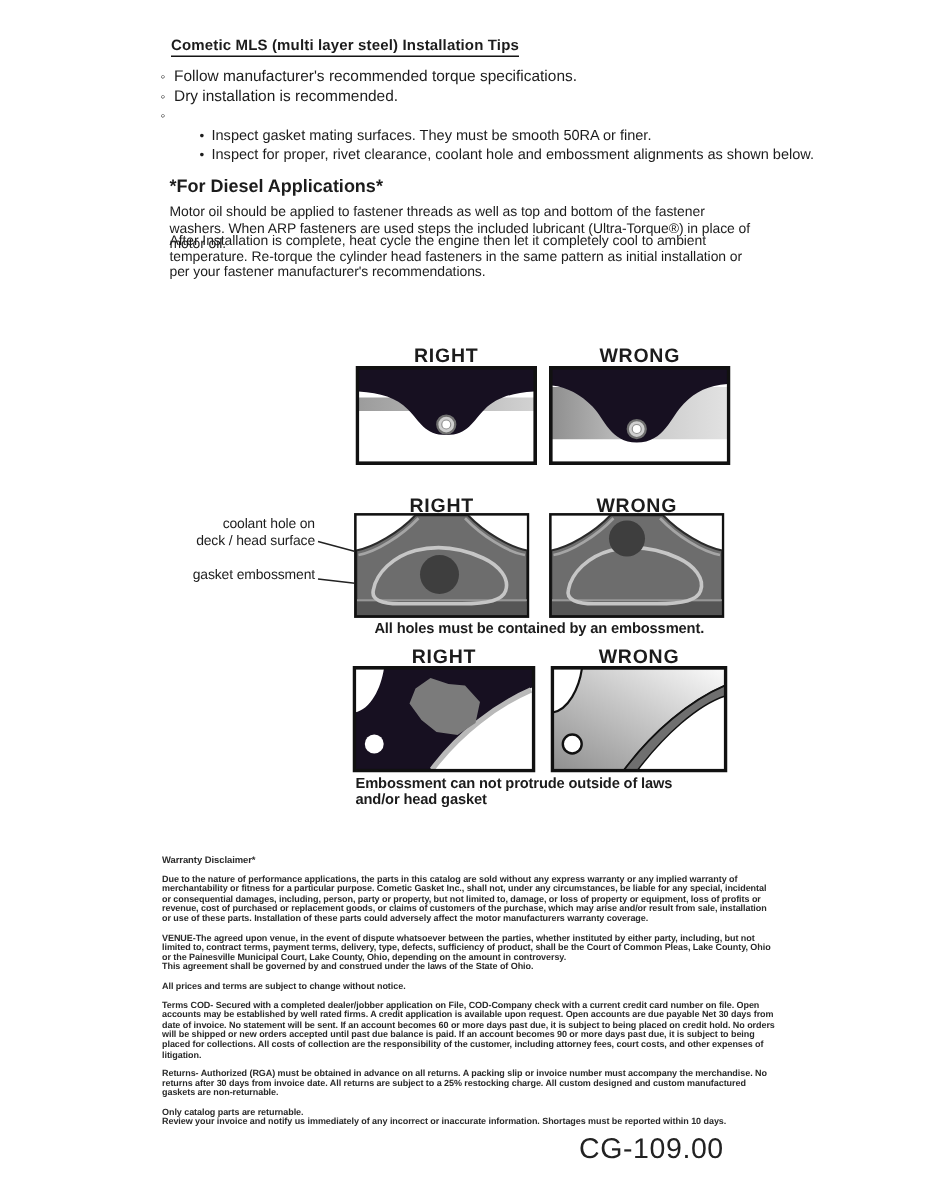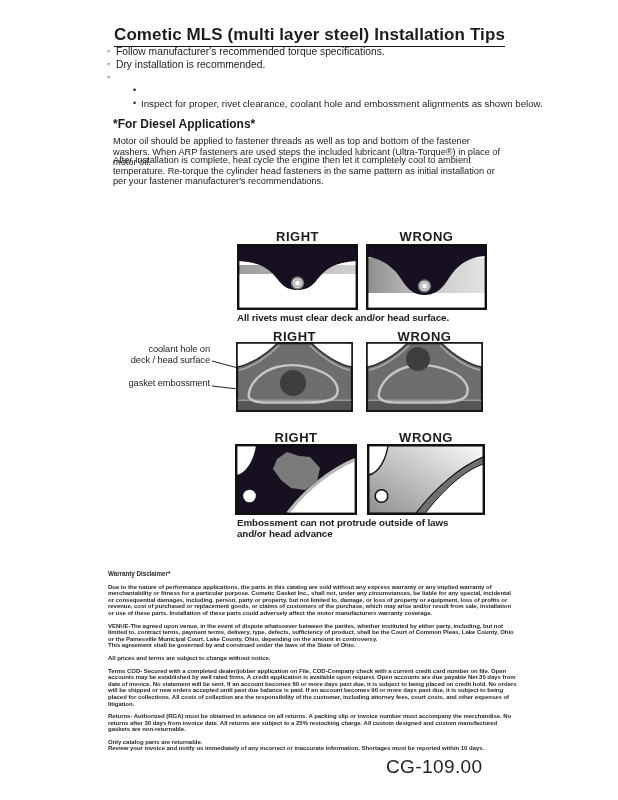--- a/index.html
+++ b/index.html
@@ -1,20 +1,20 @@
 <!DOCTYPE html>
 <html><head>
 <meta charset="utf-8">
 <style>
   html,body{margin:0;padding:0;background:#fff;}
   .page{position:relative;width:618px;height:800px;background:#fff;overflow:hidden;
         font-family:"Liberation Sans","DejaVu Sans",sans-serif;color:#1c1c1c;}
   .abs{position:absolute;}
 
-  .title{left:114px;top:25px;font-size:17px;font-weight:bold;
+  .title{left:114px;top:25px;font-size:10px;font-weight:bold;
          border-bottom:1.6px solid #151515;padding-bottom:1px;letter-spacing:0.1px;}
 
   .tips{left:107px;top:45px;width:470px;font-size:10.3px;line-height:13px;}
   .tip{display:flex;align-items:flex-start;}
   .tip .b{width:9px;flex:0 0 9px;font-size:9px;line-height:13px;}
   .tip.sub{margin-left:26px;font-size:9.7px;}
   .tip.sub .b{width:8px;flex:0 0 8px;}
 
   .diesel-h{left:113px;top:117px;font-size:12px;font-weight:bold;}
   .para{left:113px;width:394px;font-size:9.3px;line-height:10.7px;letter-spacing:-0.05px;}
@@ -48,20 +48,21 @@
       </div>
     <div class="tip">
         <span class="b">◦</span>
         <span>Dry installation is recommended.</span>
       </div>
     <div class="tip">
         <span class="b">◦</span>
       </div>
     <div class="tip sub">
         <span class="b">•</span>
+        <span>Inspect gasket mating surfaces.  They must be smooth 50RA or finer.</span>
       </div>
     <div class="tip sub">
         <span class="b">•</span>
         <span>Inspect for proper, rivet clearance, coolant hole and embossment alignments as shown below.</span>
       </div>
   </div>
 
   <div class="abs diesel-h">*For Diesel Applications*</div>
   <div class="abs para p1">Motor oil should be applied to fastener threads as well as top and bottom of the fastener washers. When ARP fasteners are used steps the included lubricant (Ultra-Torque®) in place of motor oil.</div>
   <div class="abs para p2">After Installation is complete, heat cycle the engine then let it completely cool to ambient temperature. Re-torque the cylinder head fasteners in the same pattern as initial installation or per your fastener manufacturer's recommendations.</div>
@@ -94,21 +95,20 @@
       </defs>
     <rect x="0" y="0" width="121" height="66" fill="#ffffff"></rect>
     <rect x="2" y="14" width="117" height="35" fill="url(#r1wg)"></rect>
     <rect x="2" y="49" width="117" height="15" fill="#ffffff"></rect>
     <path d="M2,2 H119 V12 C106,13 98,17 90,25 C81,34 77,51 58.5,51 C41,51 37,35 29,27 C21,19 12,14 2,13 Z" fill="#171021"></path>
     <circle cx="58.5" cy="42" r="6" fill="#cfcfcf" stroke="#6f6f6f" stroke-width="1.5"></circle>
     <circle cx="58.5" cy="42" r="3" fill="#ffffff" stroke="#909090" stroke-width="0.8"></circle>
     <rect x="1.2" y="1.2" width="118.6" height="63.6" fill="none" stroke="#111111" stroke-width="2.4"></rect>
   </svg>
 
-  <div class="abs dcap" style="left:237px;top:312px;">All rivets must clear deck and/or head surface.</div>
 
   <div class="abs dlabel" style="left:236px;top:329px;width:117px;">RIGHT</div>
   <div class="abs dlabel" style="left:366px;top:329px;width:117px;">WRONG</div>
 
   <div class="abs ann" style="left:100px;top:344px;">
     <div>coolant hole on</div>
     <div>deck / head surface</div>
   </div>
   <div class="abs ann" style="left:100px;top:378px;">gasket embossment</div>
 
@@ -134,20 +134,21 @@
     <path d="M1.5,68.5 L1.5,25 C13,23 30,13 41,1.5 L76,1.5 C87,13 104,23 115.5,25 L115.5,68.5 Z" fill="#6d6d6d" stroke="#2b2b2b" stroke-width="1.4"></path>
     <path d="M3,28 C15,26 32,15 43,3.5" fill="none" stroke="#a5a5a5" stroke-width="1.8"></path>
     <path d="M74,3.5 C85,15 102,26 114,28" fill="none" stroke="#a5a5a5" stroke-width="1.8"></path>
     <rect x="2" y="57.5" width="113.5" height="1.5" fill="#989898"></rect>
     <rect x="2" y="59" width="113.5" height="9" fill="#565656"></rect>
     <path d="M13,51 C15,40 26,29 41,25 C57,21 73,24 86,30 C97,35 104,44 101,52 C99,58 90,60.5 72,60.5 L30,60.5 C19,60.5 11,58 13,51 Z" fill="none" stroke="#c6c6c6" stroke-width="2.4"></path>
     <circle cx="52" cy="17" r="12" fill="#3e3e3e"></circle>
     <rect x="0.9" y="0.9" width="115.2" height="68.2" fill="none" stroke="#111111" stroke-width="1.7"></rect>
   </svg>
 
+  <div class="abs dcap" style="left:236px;top:414px;width:247px;text-align:center;">All holes must be contained by an embossment.</div>
 
   <div class="abs dlabel" style="left:235px;top:430px;width:122px;">RIGHT</div>
   <div class="abs dlabel" style="left:367px;top:430px;width:118px;">WRONG</div>
 
   <svg class="abs dbox" style="left:235px;top:444px;" width="122" height="71" viewBox="0 0 122 71">
     <rect x="0" y="0" width="122" height="71" fill="#ffffff"></rect>
     <path d="M1.5,69.5 L1.5,31 C12,29 19,15 21,1.5 L120.5,1.5 L120.5,14 C97,24 71,44 52,69.5 Z" fill="#171021"></path>
     <path d="M119,16 C96,26 71,45 53,69" fill="none" stroke="#b9b9b9" stroke-width="3.5"></path>
     <polygon points="42,15 52,8 64,12 75,13 85,24 82,38 70,46 56,44 46,36 38,25" fill="#7b7b7b"></polygon>
     <circle cx="14.5" cy="52" r="6.3" fill="#ffffff"></circle>
@@ -164,21 +165,21 @@
       </defs>
     <rect x="0" y="0" width="118" height="71" fill="#ffffff"></rect>
     <path d="M1.5,69.5 L1.5,31 C12,29 19,15 21,1.5 L116.5,1.5 L116.5,13 C93,23 68,44 49,69.5 Z" fill="url(#r3wg)" stroke="#111111" stroke-width="1.4"></path>
     <path d="M116.5,13 C93,23 68,44 49,69.5 L58,69.5 C76,46 98,26 116.5,20 Z" fill="#6f6f6f" stroke="#111111" stroke-width="1"></path>
     <circle cx="14.5" cy="52" r="6.3" fill="#ffffff" stroke="#111111" stroke-width="1.6"></circle>
     <rect x="1.2" y="1.2" width="115.6" height="68.6" fill="none" stroke="#111111" stroke-width="2.4"></rect>
   </svg>
 
   <div class="abs dcap" style="left:237px;top:517px;width:230px;">
     <div>Embossment can not protrude outside of laws</div>
-    <div>and/or head advance</div>
+    <div>and/or head gasket</div>
   </div>
 
   <div class="abs warranty">
     <p class="wh">Warranty Disclaimer*</p>
     <p>Due to the nature of performance applications, the parts in this catalog are sold without any express warranty or any implied warranty of merchantability or fitness for a particular purpose.  Cometic Gasket Inc., shall not, under any circumstances, be liable for any special, incidental or consequential damages, including, person, party or property, but not limited to, damage, or loss of property or equipment, loss of profits or revenue, cost of purchased or replacement goods, or claims of customers of the purchase, which may arise and/or result from sale, installation or use of these parts.  Installation of these parts could adversely affect the motor manufacturers warranty coverage.</p>
     <p class="tight">VENUE-The agreed upon venue, in the event of dispute whatsoever between the parties, whether instituted by either party, including, but not limited to, contract terms, payment terms, delivery, type, defects, sufficiency of product, shall be the Court of Common Pleas, Lake County, Ohio or the Painesville Municipal Court, Lake County, Ohio, depending on the amount in controversy.</p>
     <p>This agreement shall be governed by and construed under the laws of the State of Ohio.</p>
     <p>All prices and terms are subject to change without notice.</p>
     <p>Terms COD- Secured with a completed dealer/jobber application on File, COD-Company check with a current credit card number on file.  Open accounts may be established by well rated firms.  A credit application is available upon request.  Open accounts are due payable Net 30 days from date of invoice.  No statement will be sent.  If an account becomes 60 or more days past due, it is subject to being placed on credit hold.  No orders will be shipped or new orders accepted until past due balance is paid.  If an account becomes 90 or more days past due, it is subject to being placed for collections.  All costs of collection are the responsibility of the customer, including attorney fees, court costs, and other expenses of litigation.</p>
     <p>Returns- Authorized (RGA) must be obtained in advance on all returns.  A packing slip or invoice number must accompany the merchandise.  No returns after 30 days from invoice date.  All returns are subject to a 25% restocking charge.  All custom designed and custom manufactured gaskets are non-returnable.</p>

